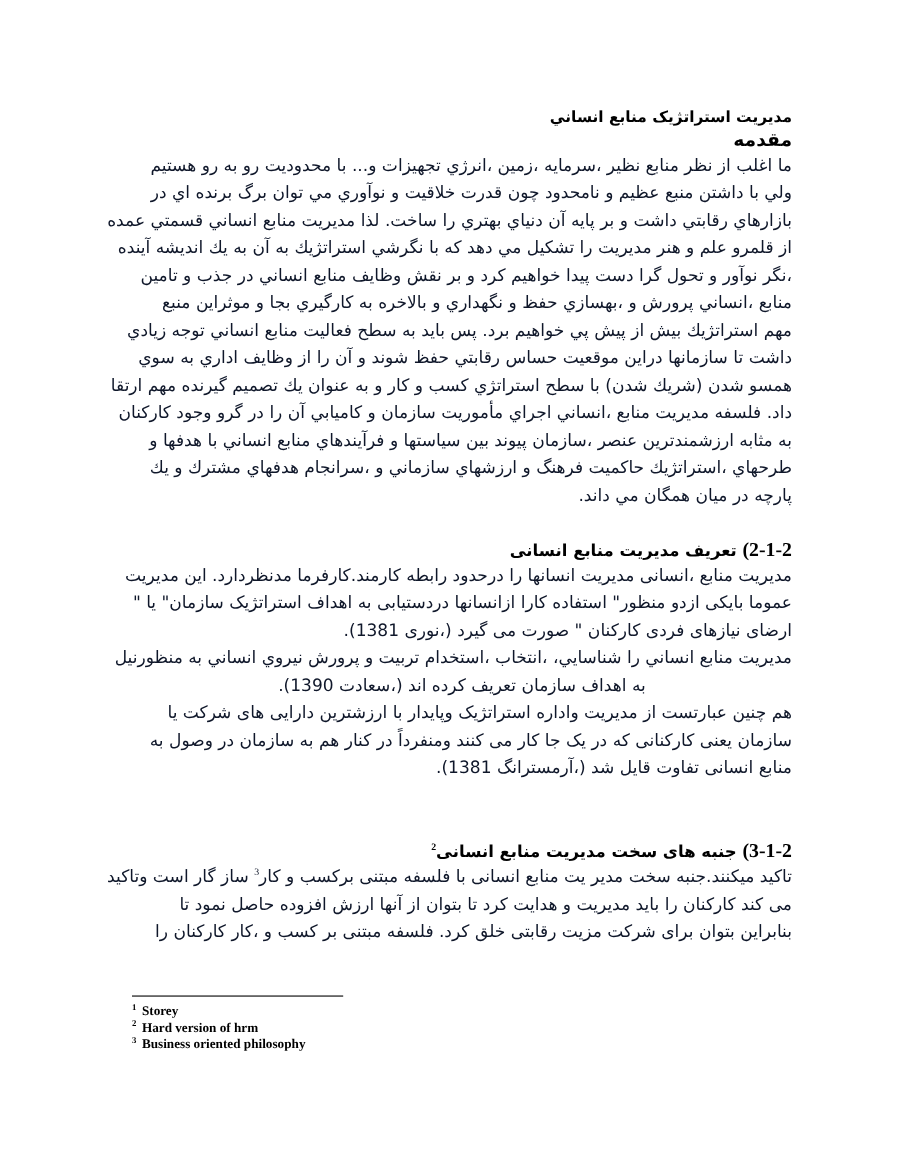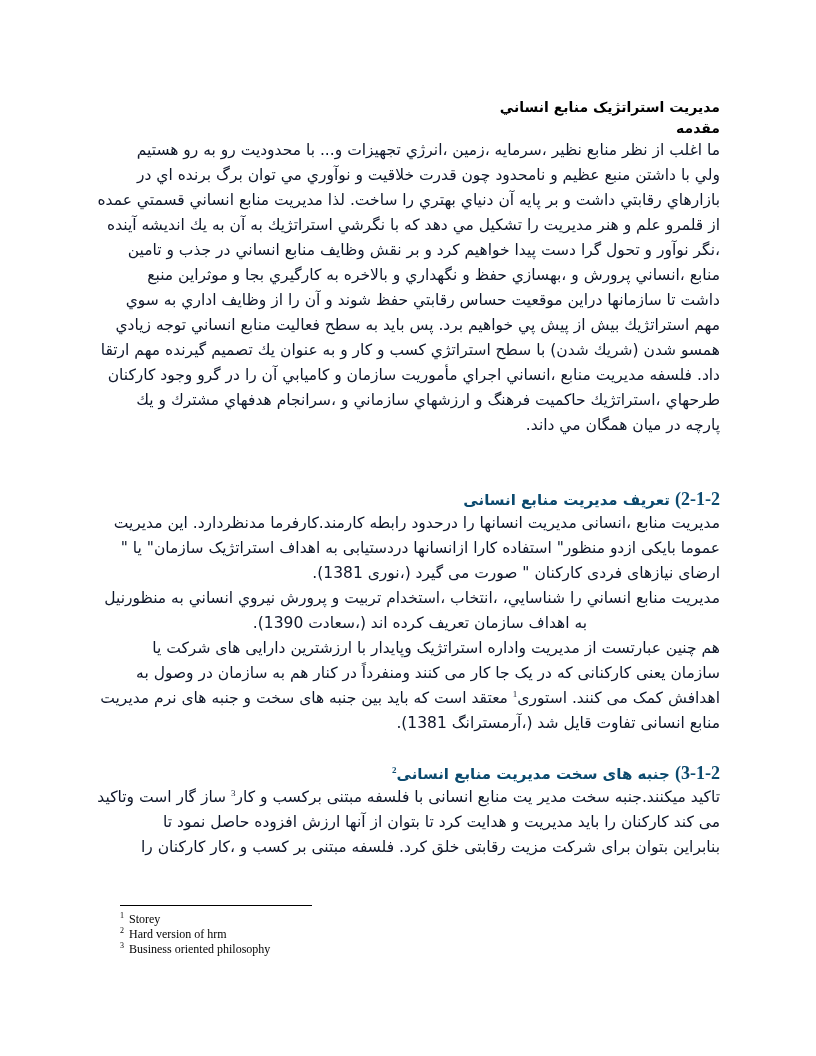--- a/index.html
+++ b/index.html
@@ -6,63 +6,64 @@
     body { width: 816px; height: 1056px; position: relative; overflow: hidden; }
     .page { position: absolute; left: 0; top: 0; width: 816px; height: 1056px; background: #fff; }
     .rtl { direction: rtl; unicode-bidi: embed; }
     .title {
       position: absolute; right: 96px; top: 98px; width: 600px;
       font-family: "DejaVu Sans", sans-serif; font-weight: bold; font-size: 14px;
       text-align: right; color: #000; line-height: 18px;
     }
     .subtitle {
       position: absolute; right: 96px; top: 119px; width: 600px;
-      font-family: "DejaVu Sans", sans-serif; font-weight: bold; font-size: 14px;
+      font-family: "DejaVu Sans", sans-serif; font-weight: bold; font-size: 17px;
       text-align: right; color: #000; line-height: 18px;
     }
     .para {
       position: absolute; right: 96px; width: 600px;
       font-family: "DejaVu Sans", sans-serif; font-size: 15.5px; color: #0f172a;
       text-align: right;
     }
     .para .line { display: block; white-space: nowrap; height: 25px; line-height: 25px; }
     .heading {
       position: absolute; right: 96px; width: 600px;
       font-family: "DejaVu Sans", sans-serif; font-weight: bold; font-size: 15px;
-      text-align: right; color: #0c4a6e; line-height: 22px;
+      text-align: right; color: #000000; line-height: 22px;
     }
     .heading .num { font-family: "Liberation Serif", serif; font-size: 18px; font-weight: bold; }
     sup { font-size: 9px; vertical-align: super; line-height: 0; font-family: "Liberation Serif", serif; }
     .fn-rule { position: absolute; left: 120px; top: 905px; width: 192px; height: 1px; background: #000; }
     .footnotes {
       position: absolute; left: 120px; top: 912px; width: 400px;
       font-family: "Liberation Serif", serif; font-size: 12px; color: #000; direction: ltr;
     }
-    .footnotes .fn { display: block; line-height: 15px; white-space: nowrap; }
+    .footnotes .fn { display: block; line-height: 15px; white-space: nowrap; font-weight: bold; }
     .footnotes .fn sup { font-size: 8px; margin-right: 2px; }
   </style>
 </head>
 <body>
 
 <div class="page">
 
   <div class="title rtl">مديريت استراتژيک منابع انساني</div>
   <div class="subtitle rtl">مقدمه</div>
 
   <div class="para rtl" style="top:138px;">
     <span class="line">ما اغلب از نظر منابع نظير ،سرمايه ،زمين ،انرژي تجهيزات و... با محدوديت رو به رو هستيم</span>
     <span class="line">ولي با داشتن منبع عظيم و نامحدود چون قدرت خلاقيت و نوآوري مي توان برگ برنده اي در</span>
     <span class="line">بازارهاي رقابتي داشت و بر پايه آن دنياي بهتري را ساخت. لذا مديريت منابع انساني قسمتي عمده</span>
     <span class="line">از قلمرو علم و هنر مديريت را تشكيل مي دهد كه با نگرشي استراتژيك به آن به يك انديشه آينده</span>
     <span class="line">،نگر نوآور و تحول گرا دست پيدا خواهيم كرد و بر نقش وظايف منابع انساني در جذب و تامين</span>
     <span class="line">منابع ،انساني پرورش و ،بهسازي حفظ و نگهداري و بالاخره به كارگيري بجا و موثراين منبع</span>
+    <span class="line">مهم استراتژيك بيش از پيش پي خواهيم برد. پس بايد به سطح فعاليت منابع انساني توجه زيادي</span>
     <span class="line">داشت تا سازمانها دراين موقعيت حساس رقابتي حفظ شوند و آن را از وظايف اداري به سوي</span>
-    <span class="line">مهم استراتژيك بيش از پيش پي خواهيم برد. پس بايد به سطح فعاليت منابع انساني توجه زيادي</span>
     <span class="line">همسو شدن (شريك شدن) با سطح استراتژي كسب و كار و به عنوان يك تصميم گيرنده مهم ارتقا</span>
     <span class="line">داد. فلسفه مديريت منابع ،انساني اجراي مأموريت سازمان و كاميابي آن را در گرو وجود كاركنان</span>
+    <span class="line">به مثابه ارزشمندترين عنصر ،سازمان پيوند بين سياستها و فرآيندهاي منابع انساني با هدفها و</span>
     <span class="line">طرحهاي ،استراتژيك حاكميت فرهنگ و ارزشهاي سازماني و ،سرانجام هدفهاي مشترك و يك</span>
     <span class="line">پارچه در ميان همگان مي داند.</span>
   </div>
 
   <div class="heading rtl" style="top:488px;">
     <span class="num">2-1-2)</span>
     <span>تعریف مدیریت منابع انسانی</span>
   </div>
 
   <div class="para rtl" style="top:511px;">
@@ -72,24 +73,20 @@
   </div>
 
   <div class="para rtl" style="top:586px;text-align:center;">
     <span class="line">مديريت منابع انساني را شناسايي، ،انتخاب ،استخدام تربيت و پرورش نيروي انساني به منظورنيل</span>
     <span class="line">به اهداف سازمان تعريف كرده اند (،سعادت 1390).</span>
   </div>
 
   <div class="para rtl" style="top:636px;">
     <span class="line">هم چنین عبارتست از مدیریت واداره استراتژیک وپایدار با ارزشترین دارایی های شرکت یا</span>
     <span class="line">سازمان یعنی کارکنانی که در یک جا کار می کنند ومنفرداً در کنار هم به سازمان در وصول به</span>
-    <span class="line">
-      <span>اهدافش کمک می کنند. استوری</span><sup>1</sup>
-      <span>معتقد است که باید بین جنبه های سخت و جنبه های نرم مدیریت</span>
-    </span>
     <span class="line">منابع انسانی تفاوت قایل شد (،آرمسترانگ 1381).</span>
   </div>
 
   <div class="heading rtl" style="top:762px;">
     <span class="num">3-1-2)</span>
     <span>جنبه های سخت مدیریت منابع انسانی</span><sup>2</sup>
   </div>
 
   <div class="para rtl" style="top:785px;">
     <span class="line">

